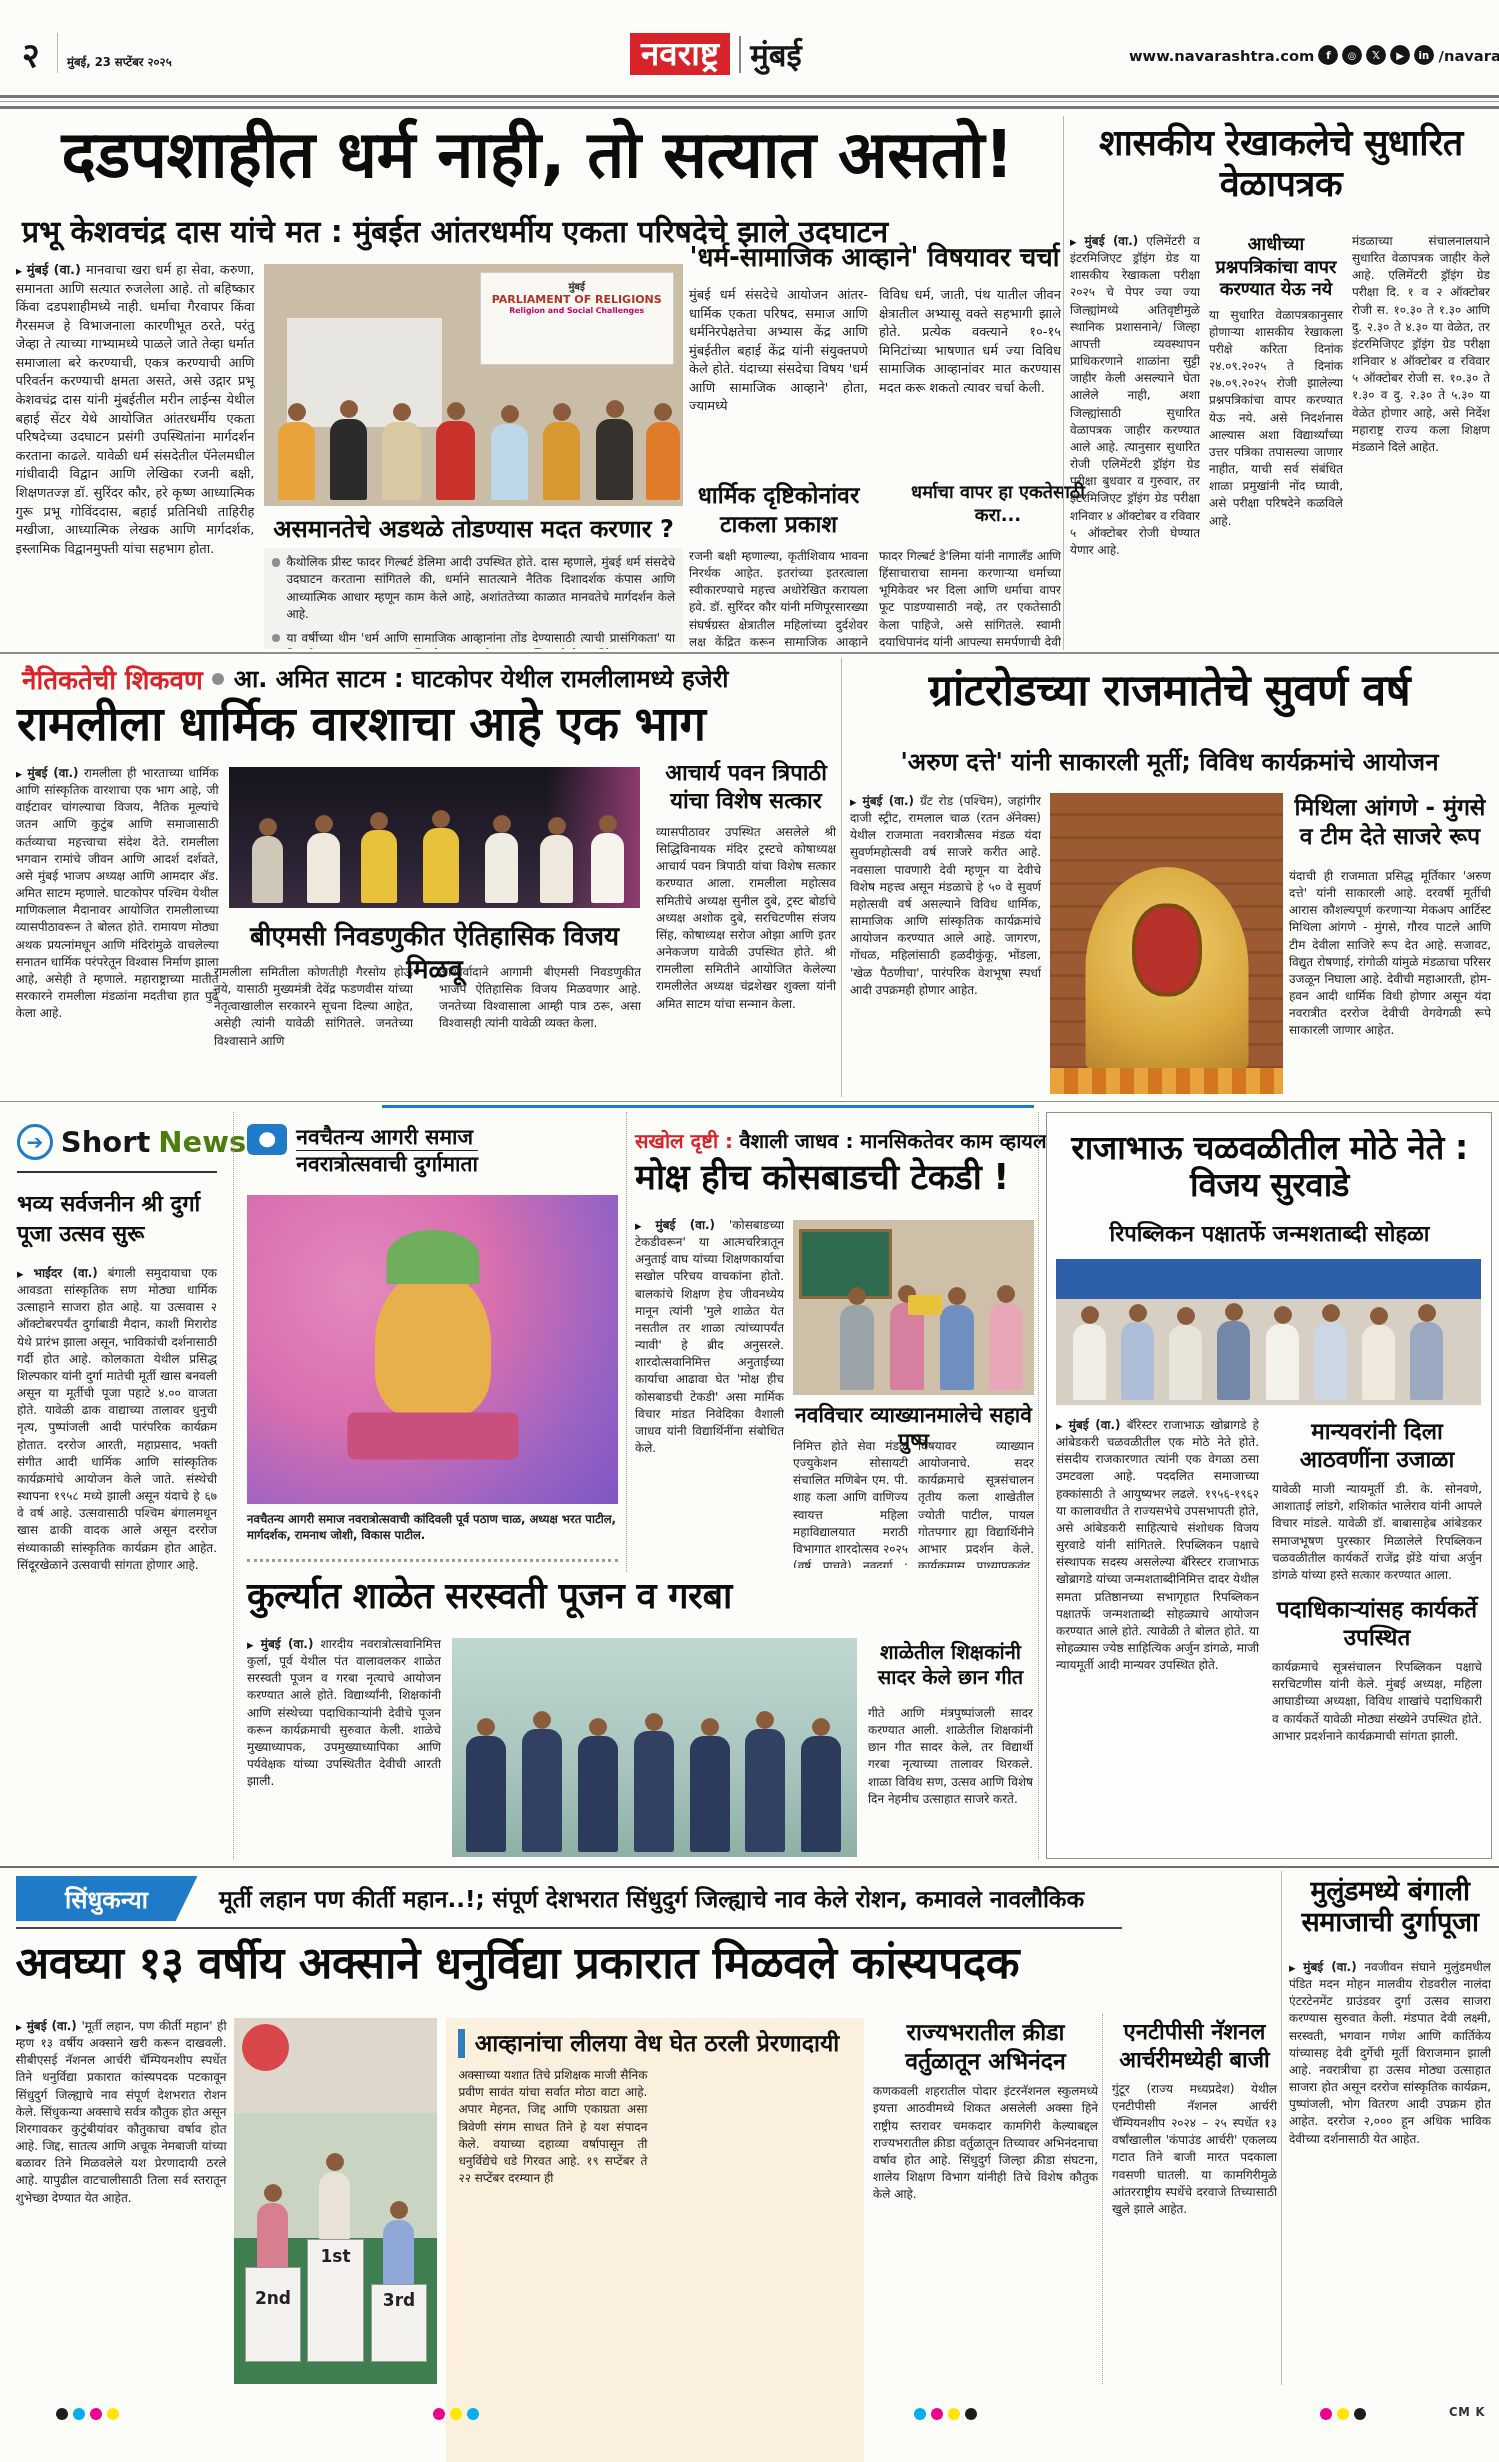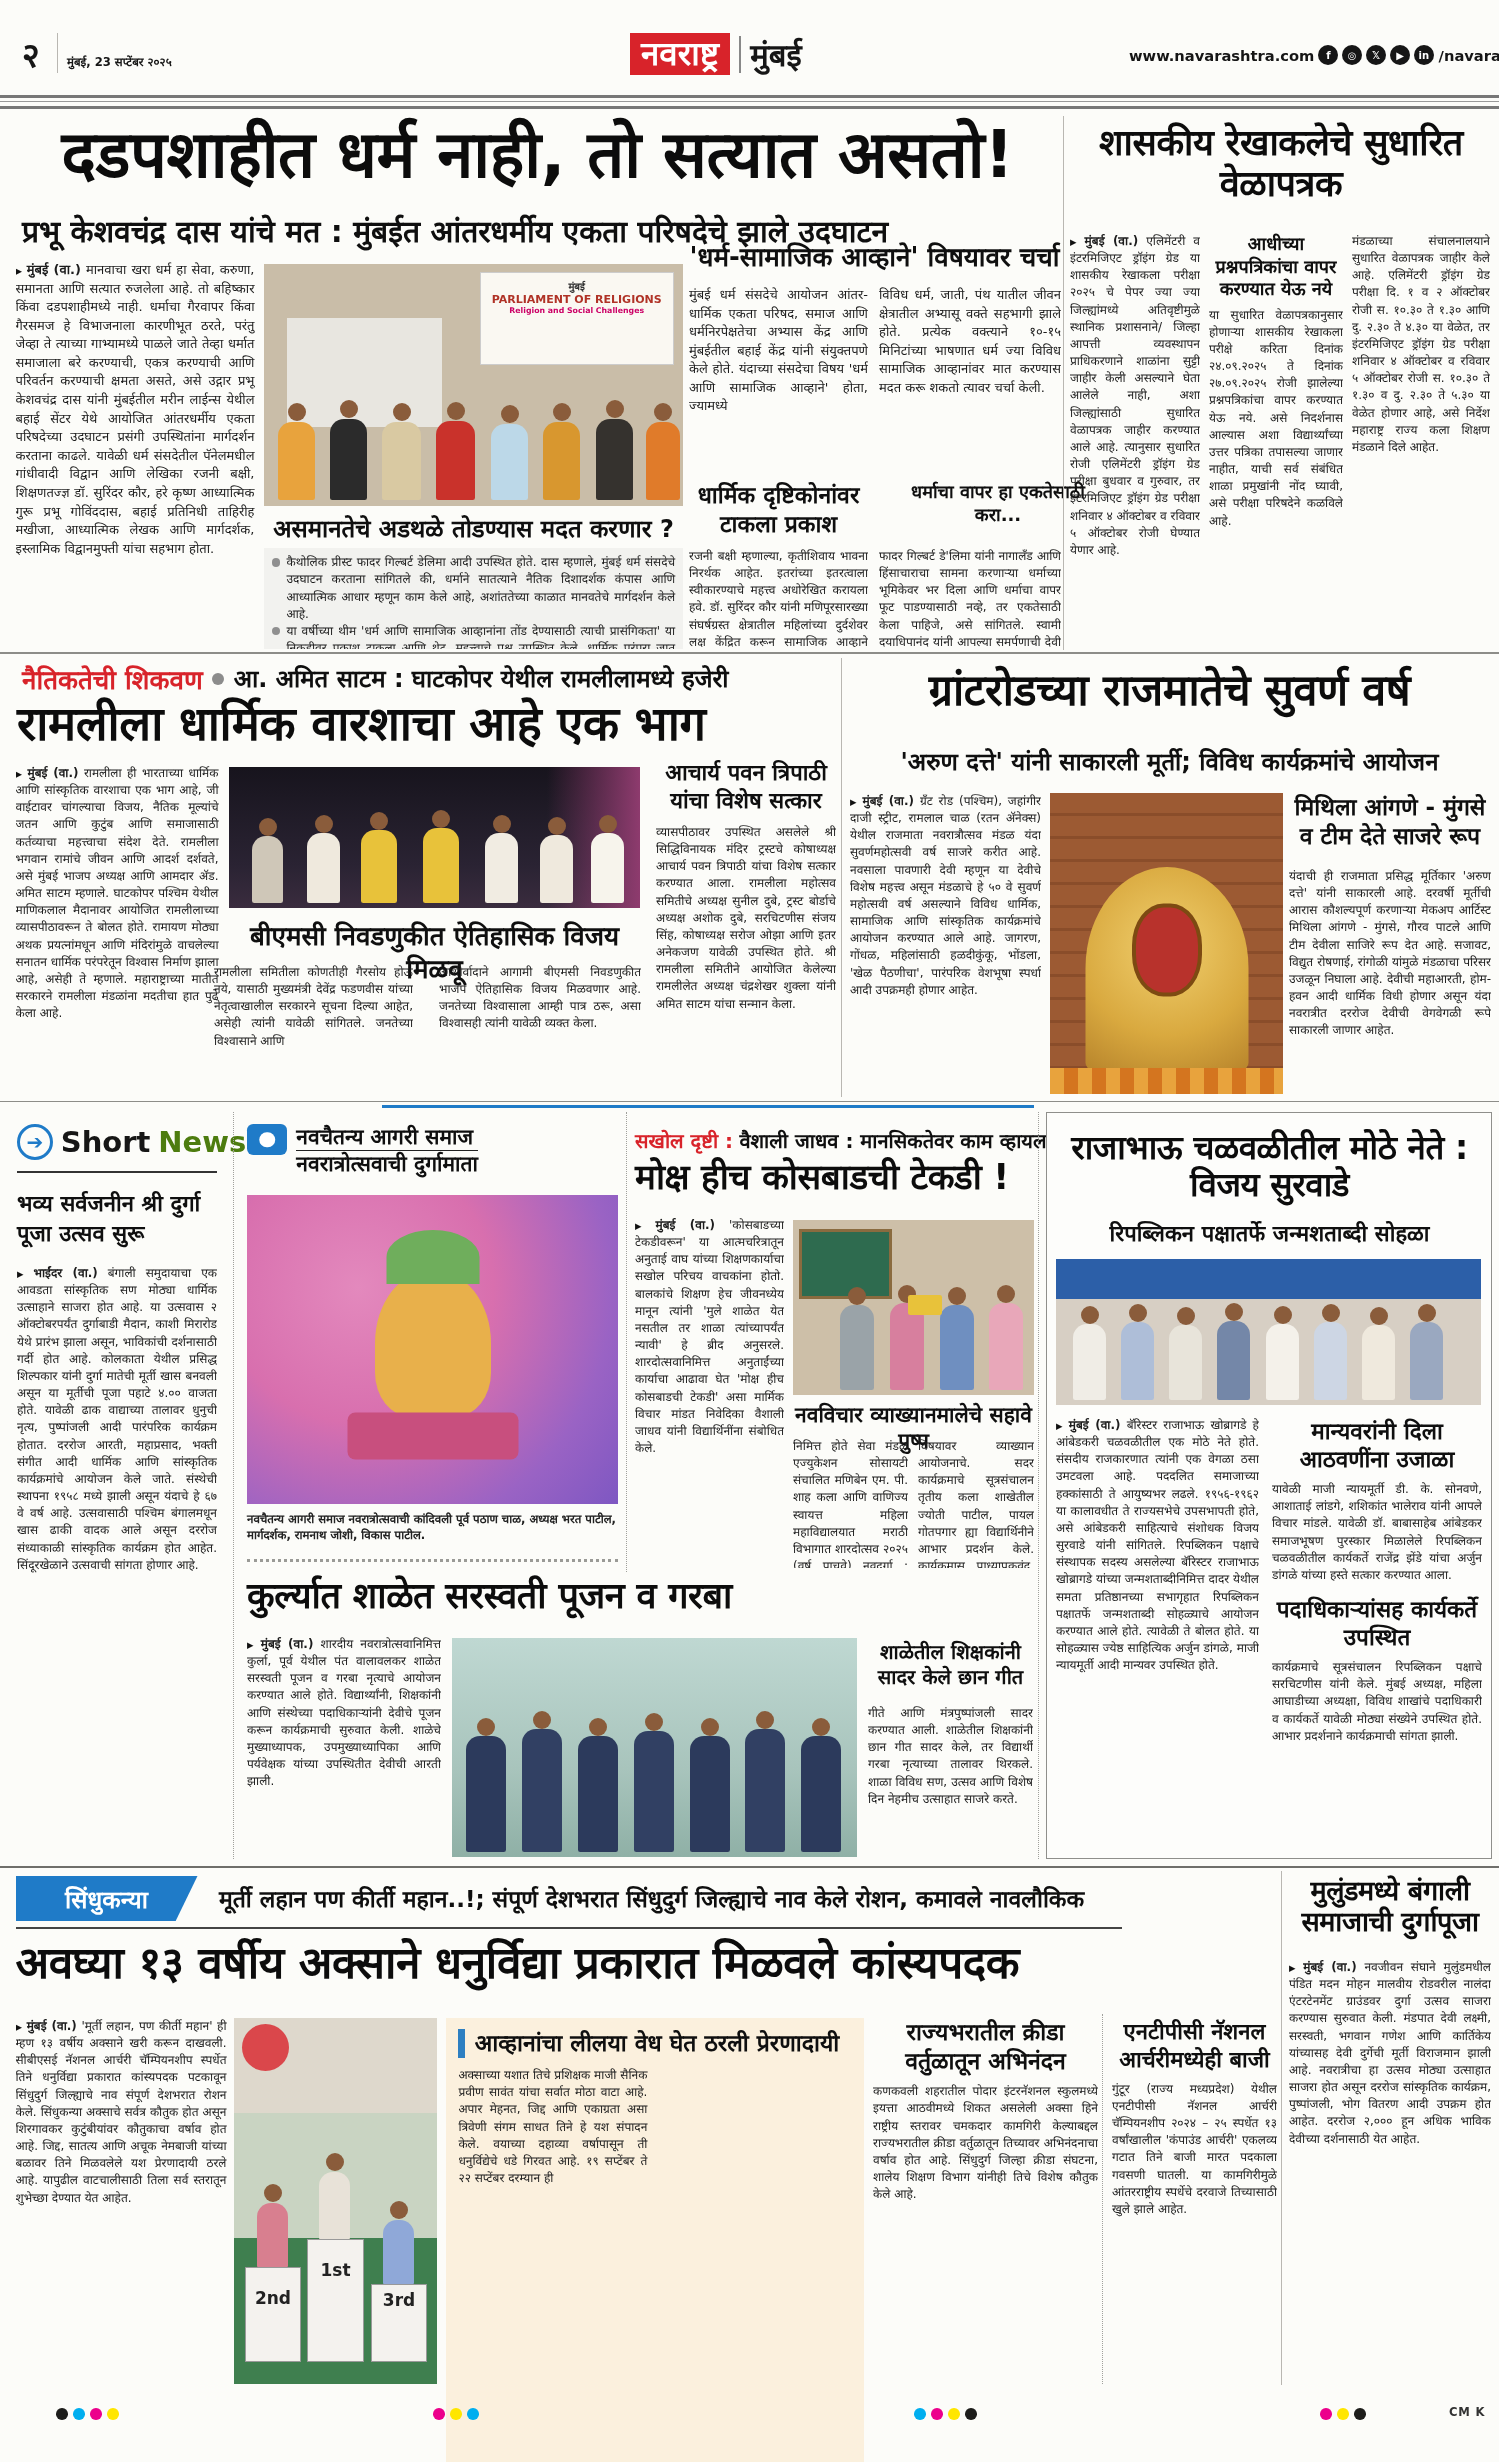--- a/index.html
+++ b/index.html
@@ -79,21 +79,21 @@
     <span class="fig" style="left:118px;bottom:6.2px;width:39px;height:78px;background:#d9c9a2"></span>
     <span class="fig" style="left:172px;bottom:6.2px;width:39px;height:79px;background:#c9322b"></span>
     <span class="fig" style="left:227px;bottom:6.2px;width:37px;height:76px;background:#bcd8e8"></span>
     <span class="fig" style="left:279px;bottom:6.2px;width:37px;height:78px;background:#d8972f"></span>
     <span class="fig" style="left:332px;bottom:6.2px;width:37px;height:81px;background:#35322e"></span>
     <span class="fig" style="left:382px;bottom:6.2px;width:34px;height:78px;background:#e07b2a"></span>
   </div>
 
   <div class="abs sub center" style="left:264px;top:514px;width:419px;font-size:24px">असमानतेचे अडथळे तोडण्यास मदत करणार ?</div>
   <div class="abs clip" style="left:264px;top:548px;width:419px;height:101px;background:#f2f2ef;padding:6.2px 7.8px">
-    <div style="display:flex;margin-bottom:0">
+    <div style="display:flex;margin-bottom:7px">
         <span class="bullet-dot"></span>
         <span class="body-txt sm">कैथोलिक प्रीस्ट फादर गिल्बर्ट डेलिमा आदी उपस्थित होते. दास म्हणाले, मुंबई धर्म संसदेचे उदघाटन करताना सांगितले की, धर्माने सातत्याने नैतिक दिशादर्शक कंपास आणि आध्यात्मिक आधार म्हणून काम केले आहे, अशांततेच्या काळात मानवतेचे मार्गदर्शन केले आहे.</span>
       </div>
     <div style="display:flex;margin-bottom:4.7px">
         <span class="bullet-dot"></span>
         <span class="body-txt sm">या वर्षीच्या थीम 'धर्म आणि सामाजिक आव्हानांना तोंड देण्यासाठी त्याची प्रासंगिकता' या निकडीवर प्रकाश टाकला आणि थेट, महत्त्वाचे प्रश्न उपस्थित केले. धार्मिक परंपरा जात आणि सामाजिक असमानतेचे अडथळे तोडण्यास मदत करू शकतात का?</span>
       </div>
 
   </div>
 
@@ -277,21 +277,21 @@
     <span class="mk">▶</span><span class="dl">मुंबई (वा.)</span>
     <span>'मूर्ती लहान, पण कीर्ती महान' ही म्हण १३ वर्षीय अक्साने खरी करून दाखवली. सीबीएसई नॅशनल आर्चरी चॅम्पियनशीप स्पर्धेत तिने धनुर्विद्या प्रकारात कांस्यपदक पटकावून सिंधुदुर्ग जिल्ह्याचे नाव संपूर्ण देशभरात रोशन केले. सिंधुकन्या अक्साचे सर्वत्र कौतुक होत असून शिरगावकर कुटुंबीयांवर कौतुकाचा वर्षाव होत आहे. जिद्द, सातत्य आणि अचूक नेमबाजी यांच्या बळावर तिने मिळवलेले यश प्रेरणादायी ठरले आहे. यापुढील वाटचालीसाठी तिला सर्व स्तरातून शुभेच्छा देण्यात येत आहेत.</span>
   </div>
 
   <div class="photo" style="left:234px;top:2018px;width:203px;height:366px;background:linear-gradient(#ded8cc 0 26%,#c9d4c2 26% 60%,#3f7f4f 60%)">
     <div style="position:absolute;left:7.8px;top:6.2px;width:47px;height:47px;border-radius:50%;background:#d8232a;opacity:.8"></div>
     <span class="fig" style="left:23px;bottom:116px;width:31px;height:65px;background:#d87f8f"></span>
     <span class="fig" style="left:85px;bottom:144px;width:31px;height:68px;background:#e8e2d8"></span>
     <span class="fig" style="left:149px;bottom:99px;width:31px;height:65px;background:#8fa8d8"></span>
     <div class="pod" style="left:11px;bottom:22px;width:56px;height:95px;font-size:17px;padding-top:20px">2nd</div>
-    <div class="pod" style="left:73px;bottom:22px;width:57px;height:123px;font-size:17px;padding-top:20px">1st</div>
+    <div class="pod" style="left:73px;bottom:22px;width:57px;height:123px;font-size:17px;padding-top:6px">1st</div>
     <div class="pod" style="left:137px;bottom:22px;width:56px;height:78px;font-size:17px;padding-top:4.7px">3rd</div>
   </div>
 
   <div class="abs clip" style="left:446px;top:2018px;width:418px;height:452px;background:#fbf0dd;padding:11px 12.4px">
     <div class="sub box-head-blue" style="font-size:23px;margin-bottom:9.3px">आव्हानांचा लीलया वेध घेत ठरली प्रेरणादायी</div>
     <div style="display:flex;gap:14px">
       <div class="body-txt sm" style="width:189px">अक्साच्या यशात तिचे प्रशिक्षक माजी सैनिक प्रवीण सावंत यांचा सर्वात मोठा वाटा आहे. अपार मेहनत, जिद्द आणि एकाग्रता असा त्रिवेणी संगम साधत तिने हे यश संपादन केले. वयाच्या दहाव्या वर्षापासून ती धनुर्विद्येचे धडे गिरवत आहे. १९ सप्टेंबर ते २२ सप्टेंबर दरम्यान ही</div>
     </div>
   </div>
 

